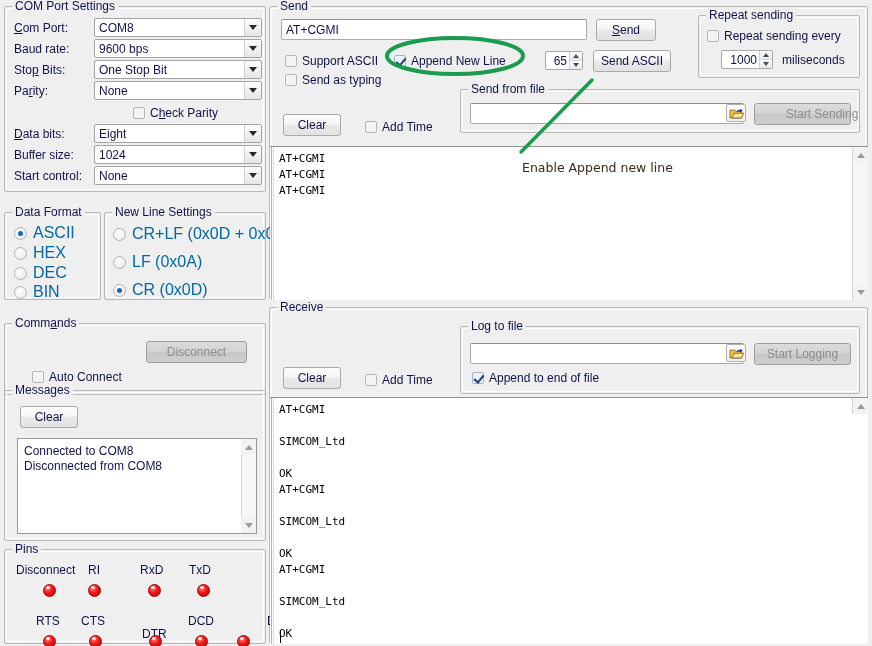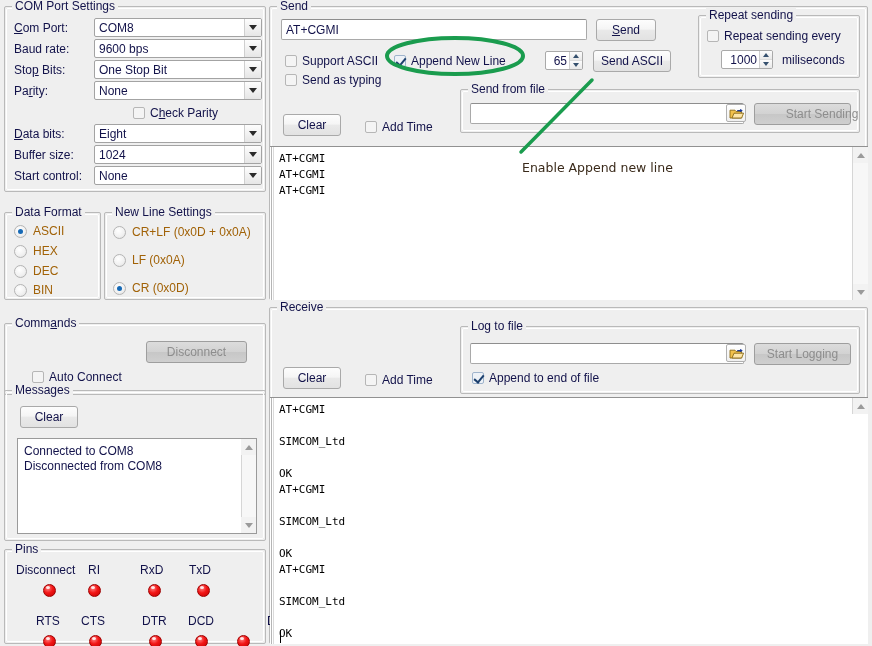--- a/index.html
+++ b/index.html
@@ -151,21 +151,21 @@
   .rad .dot{
     width:13px;height:13px;border-radius:50%;
     background:radial-gradient(circle at 40% 35%, #ffffff 0%, #f0f0f0 60%, #dcdcdc 100%);
     border:1px solid #b4b4b4;
     margin-right:6px; position:relative; flex:none;
   }
   .rad.on .dot::after{
     content:"";position:absolute;left:3px;top:3px;width:5px;height:5px;border-radius:50%;
     background:#1669b5;
   }
-  .rad .rtxt{ font-size:12px; color:#a16207; }
+  .rad .rtxt{ font-size:16px; color:#0369a1; }
 
   
   .logarea{
     position:absolute;
     background:#fff;
     border:1px solid #919191;
     overflow:hidden;
   }
   .logtext{
     font-family:"Liberation Serif", serif;
@@ -392,21 +392,21 @@
       <div class="pinlbl" style="left:135px; top:13px;">RxD</div>
       <div class="pinlbl" style="left:184px; top:13px;">TxD</div>
 
       <div class="led" style="left:38px; top:34px;"></div>
       <div class="led" style="left:83px; top:34px;"></div>
       <div class="led" style="left:143px; top:34px;"></div>
       <div class="led" style="left:192px; top:34px;"></div>
 
       <div class="pinlbl" style="left:31px; top:64px;">RTS</div>
       <div class="pinlbl" style="left:76px; top:64px;">CTS</div>
-      <div class="pinlbl" style="left:137px; top:64px;">DTR</div>
+      <div class="pinlbl" style="left:137px; top:77px;">DTR</div>
       <div class="pinlbl" style="left:183px; top:64px;">DCD</div>
       <div class="pinlbl" style="left:226px; top:64px;margin-left:36px;">DSR</div>
 
       <div class="led" style="left:38px; top:85px;"></div>
       <div class="led" style="left:84px; top:85px;"></div>
       <div class="led" style="left:144px; top:85px;"></div>
       <div class="led" style="left:190px; top:85px;"></div>
       <div class="led" style="left:232px; top:85px;"></div>
     </div>
   </div>

